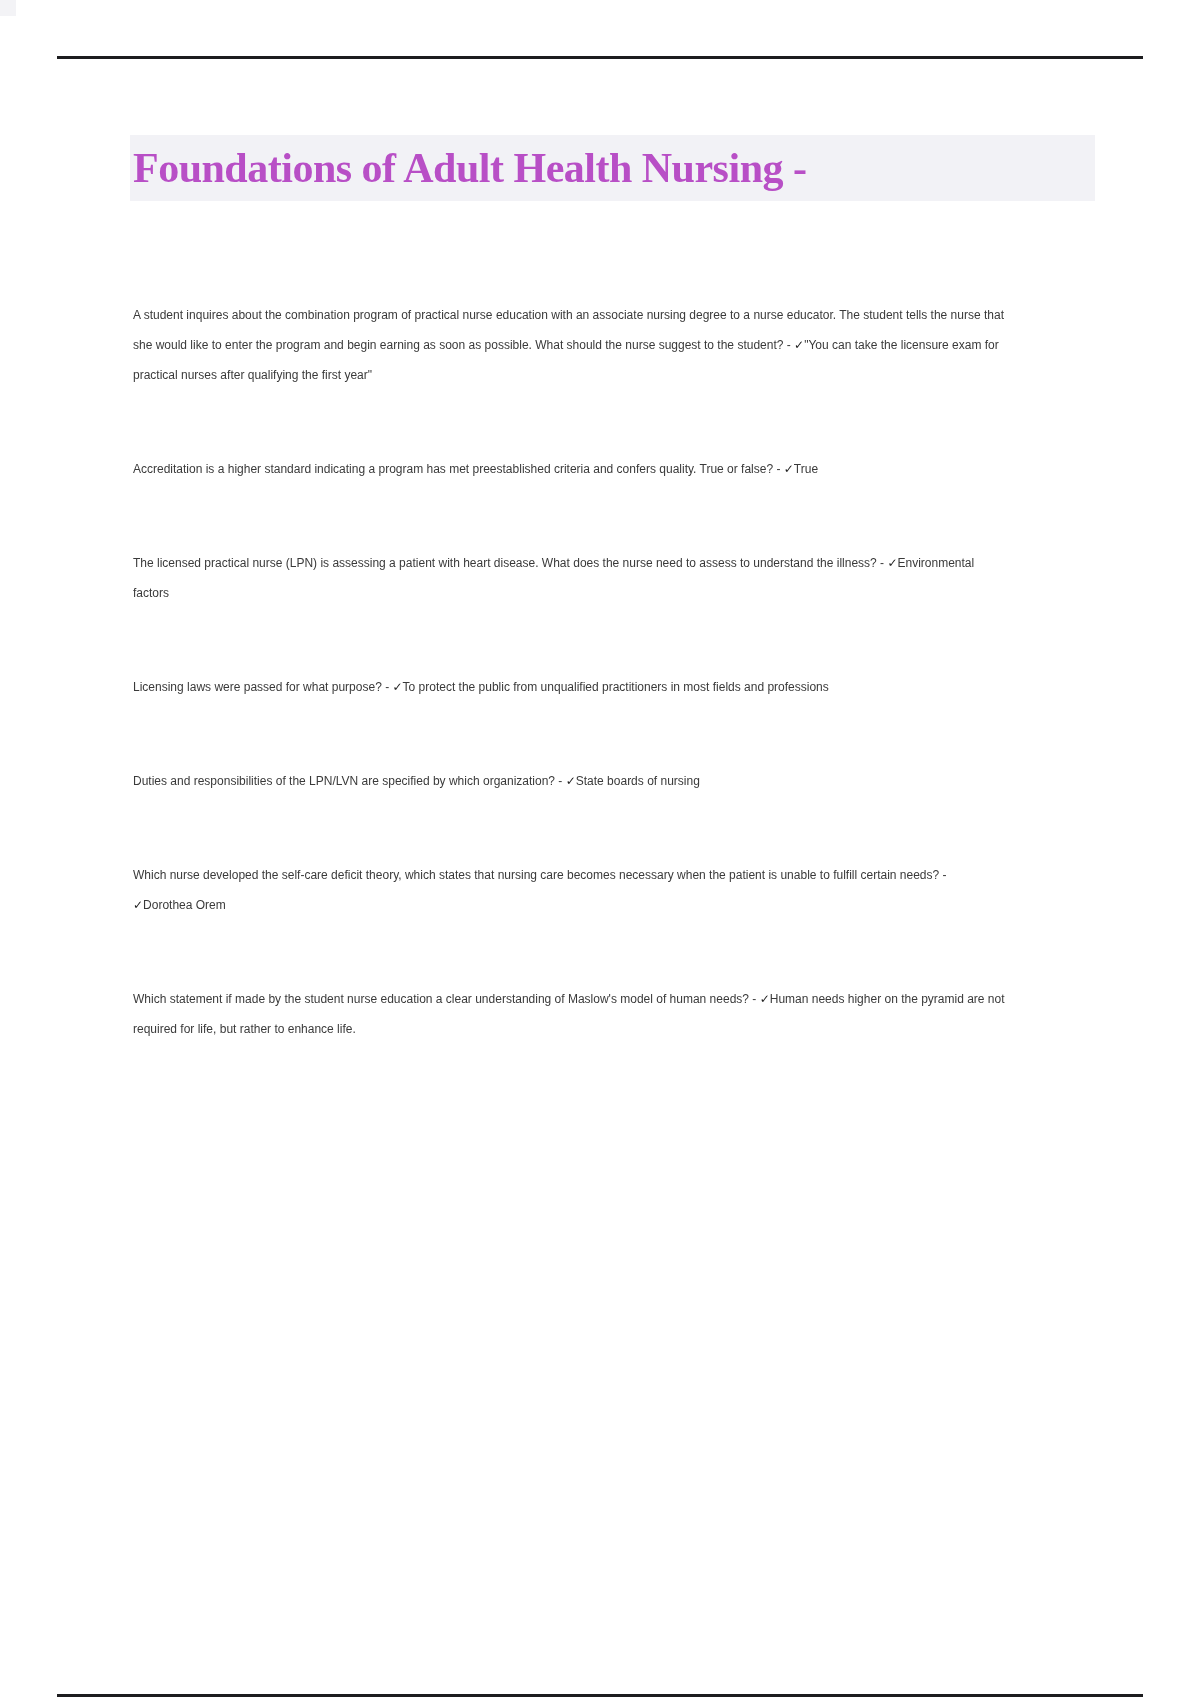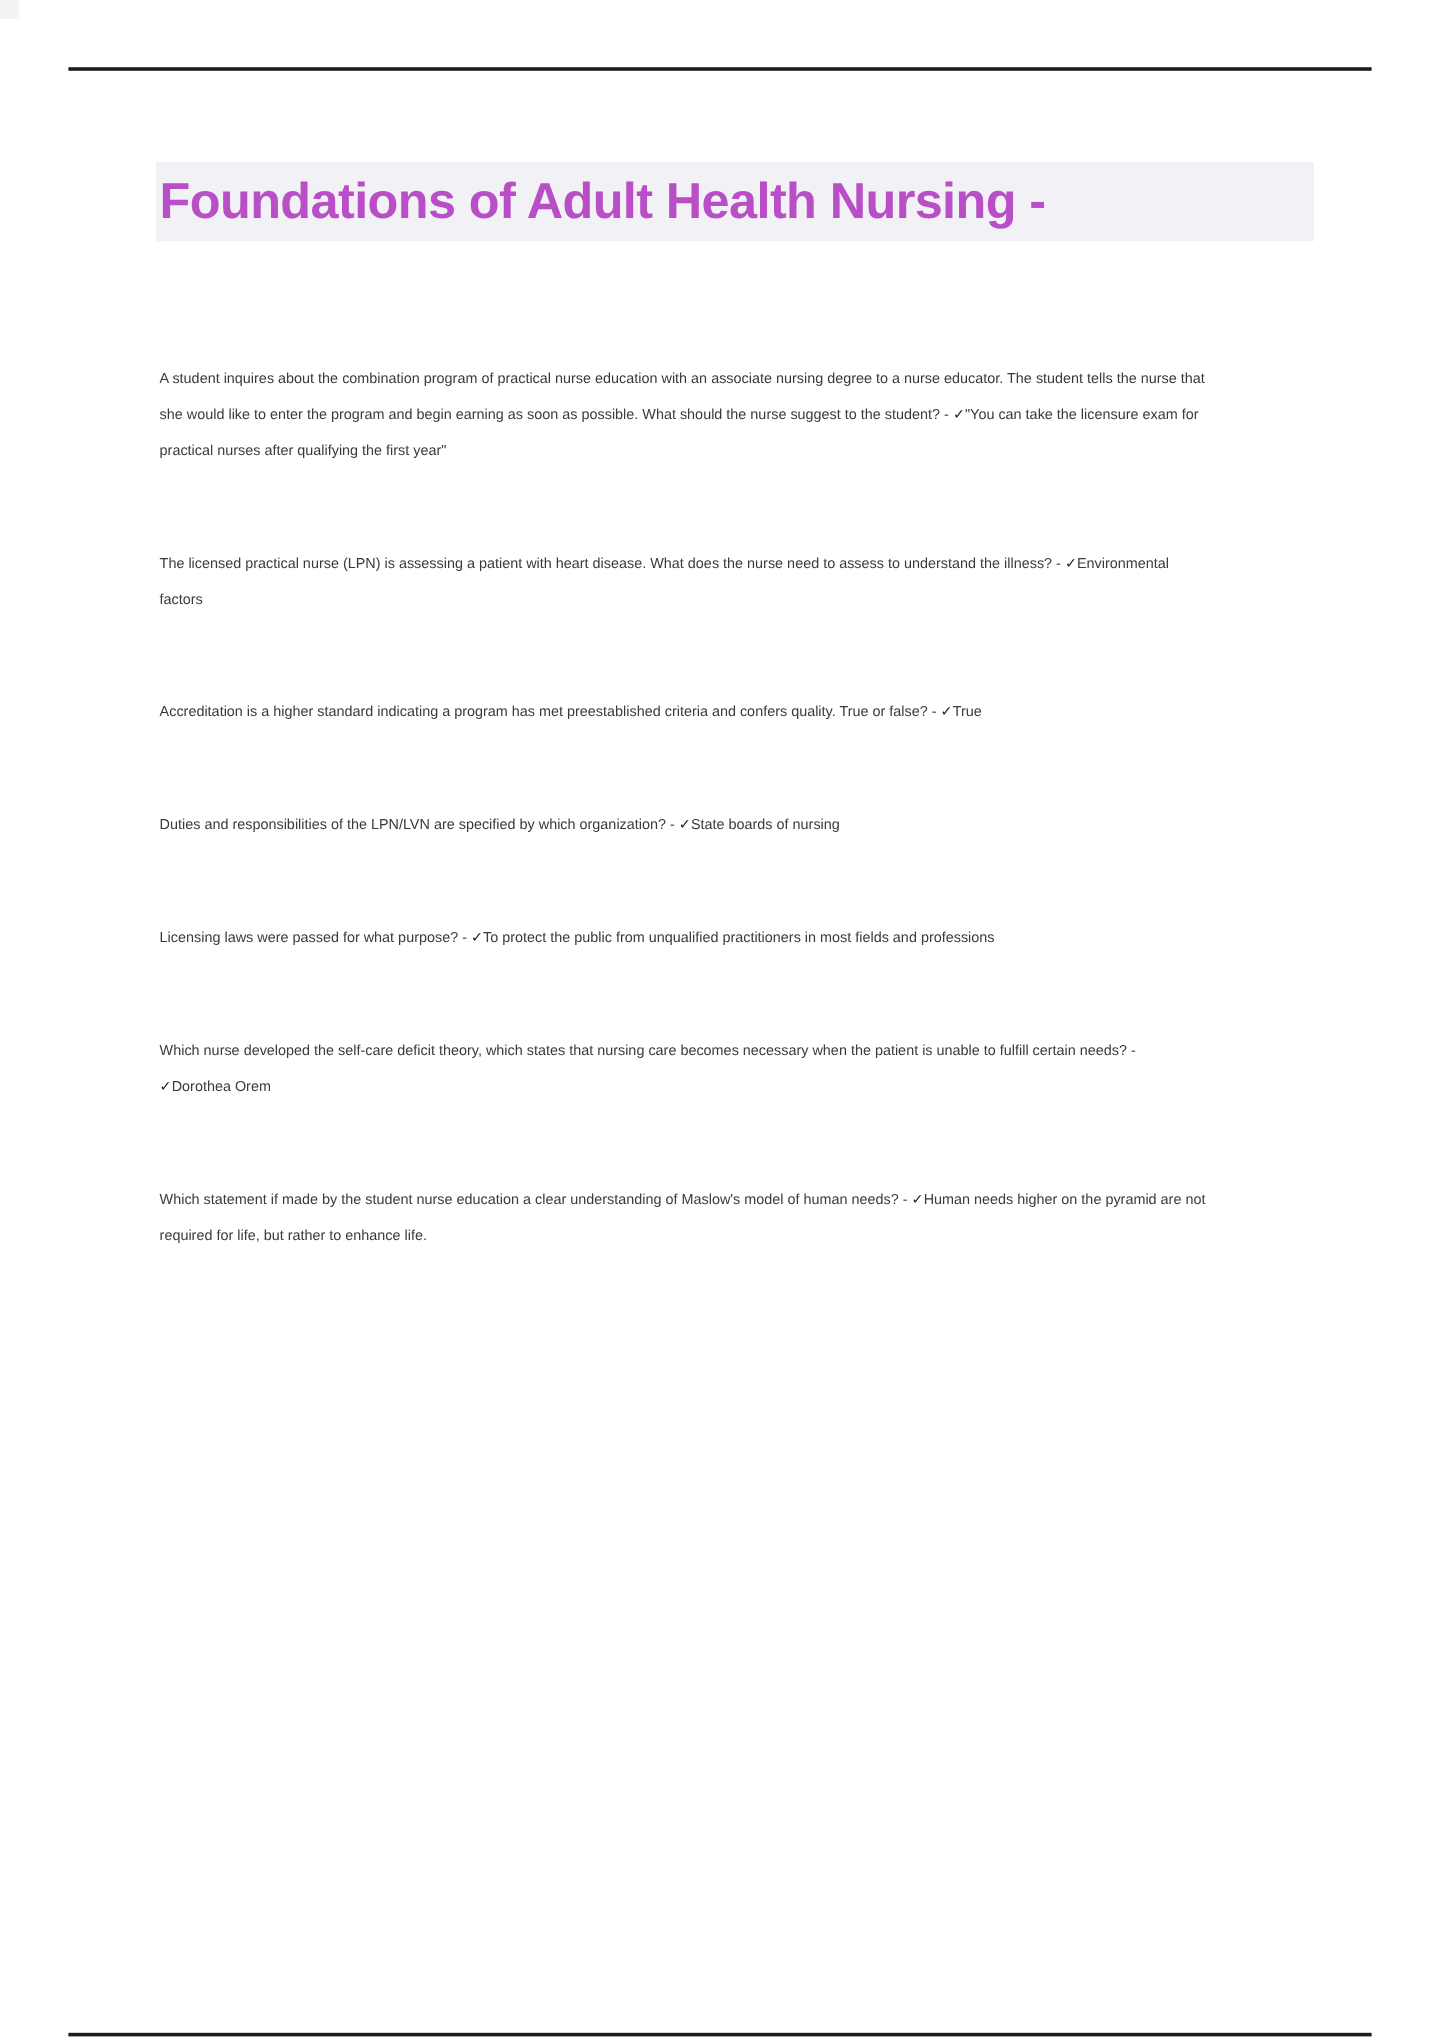--- a/index.html
+++ b/index.html
@@ -37,21 +37,21 @@
     width: 962px;
     margin: 0;
     padding: 4px 0 4px 3px;
     background: #f2f2f6;
     color: #b84fc6;
     font-size: 42px;
     line-height: 58px;
     font-weight: 700;
     letter-spacing: -0.5px;
   }
-  .doc-title .tline { display: block; }
+  .doc-title .tline { display: block; font-family: Liberation Serif, serif; }
   .content {
     position: absolute;
     left: 133px;
     top: 300px;
     width: 872px;
     color: #3a3a3a;
     font-size: 12px;
     line-height: 30px;
   }
   .qa {
@@ -72,29 +72,29 @@
   <div class="rule top"></div>
 
   <h1 class="doc-title">
     <span class="tline">Foundations of Adult Health Nursing -</span>
   </h1>
 
   <main class="content">
 
     <p class="qa"><span class="q">A student inquires about the combination program of practical nurse education with an associate nursing degree to a nurse educator. The student tells the nurse that she would like to enter the program and begin earning as soon as possible. What should the nurse suggest to the student?</span><span class="sep"> - </span><span class="check">✓</span><span class="a">"You can take the licensure exam for practical nurses after qualifying the first year"</span></p>
 
+    <p class="qa"><span class="q">Accreditation is a higher standard indicating a program has met preestablished criteria and confers quality. True or false?</span><span class="sep"> - </span><span class="check">✓</span><span class="a">True</span></p>
+
     <p class="qa"><span class="q">The licensed practical nurse (LPN) is assessing a patient with heart disease. What does the nurse need to assess to understand the illness?</span><span class="sep"> - </span><span class="check">✓</span><span class="a">Environmental factors</span></p>
-
-    <p class="qa"><span class="q">Accreditation is a higher standard indicating a program has met preestablished criteria and confers quality. True or false?</span><span class="sep"> - </span><span class="check">✓</span><span class="a">True</span></p>
 
 
 
+    <p class="qa"><span class="q">Licensing laws were passed for what purpose?</span><span class="sep"> - </span><span class="check">✓</span><span class="a">To protect the public from unqualified practitioners in most fields and professions</span></p>
+
     <p class="qa"><span class="q">Duties and responsibilities of the LPN/LVN are specified by which organization?</span><span class="sep"> - </span><span class="check">✓</span><span class="a">State boards of nursing</span></p>
-
-    <p class="qa"><span class="q">Licensing laws were passed for what purpose?</span><span class="sep"> - </span><span class="check">✓</span><span class="a">To protect the public from unqualified practitioners in most fields and professions</span></p>
 
     <p class="qa"><span class="q">Which nurse developed the self-care deficit theory, which states that nursing care becomes necessary when the patient is unable to fulfill certain needs?</span><span class="sep"> - </span><span class="check">✓</span><span class="a">Dorothea Orem</span></p>
 
     <p class="qa"><span class="q">Which statement if made by the student nurse education a clear understanding of Maslow's model of human needs?</span><span class="sep"> - </span><span class="check">✓</span><span class="a">Human needs higher on the pyramid are not required for life, but rather to enhance life.</span></p>
 
   </main>
 
   <div class="rule bottom"></div>
 
 </div>

